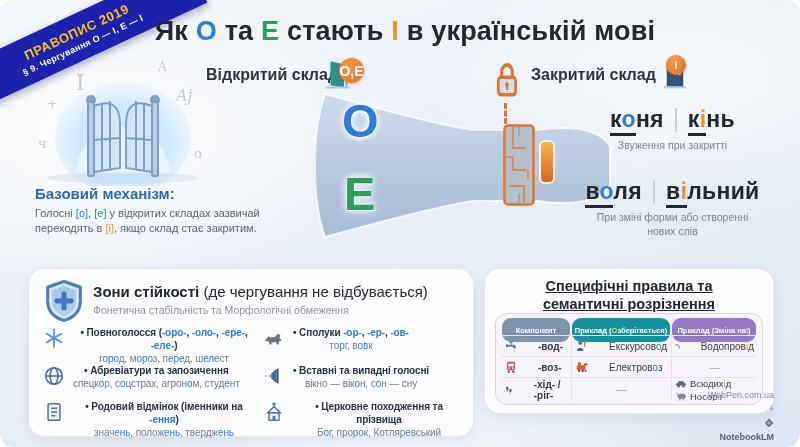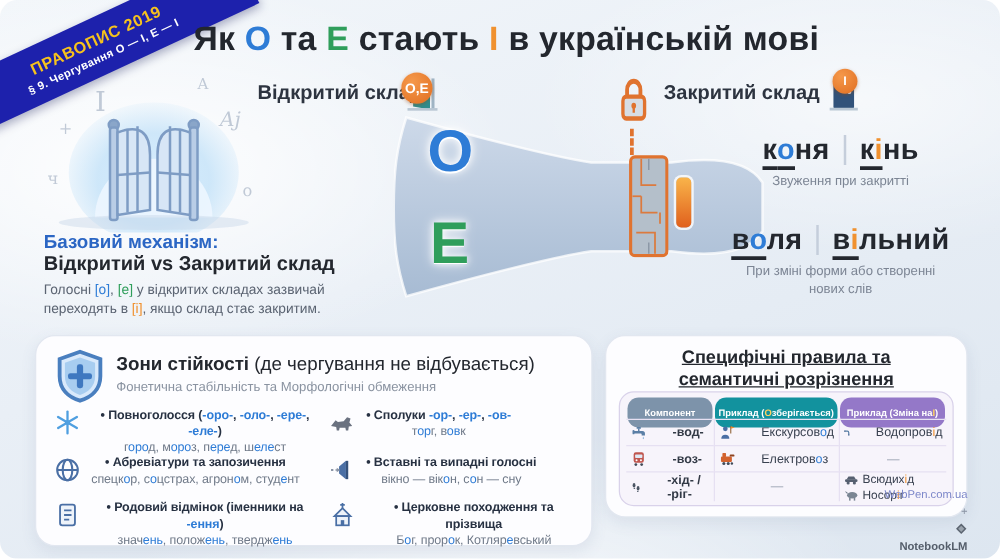--- a/index.html
+++ b/index.html
@@ -257,21 +257,21 @@
   <span class="decor" style="left:176px;top:86px;font-size:16px;font-style:italic">Aj</span>
   <span class="decor" style="left:194px;top:146px;font-size:13px">о</span>
   <span class="decor" style="left:47px;top:96px;font-size:13px">+</span>
   <span class="decor" style="left:158px;top:60px;font-size:12px">A</span>
   <span class="decor" style="left:38px;top:136px;font-size:13px">ч</span>
 
   <div class="syll-label" style="left:206px;top:66px">Відкритий склад</div>
   <svg style="position:absolute;left:320px;top:56px" width="36" height="36">
       <use href="#i-door-open"></use>
     </svg>
-  <div class="badge" style="left:321px;top:58px;width:25px;height:25px;font-size:11px">О,Е</div>
+  <div class="badge" style="left:339px;top:58px;width:25px;height:25px;font-size:14px">О,Е</div>
 
   <svg style="position:absolute;left:491px;top:58px" width="32" height="42" viewBox="0 0 24 24" preserveAspectRatio="none">
       <use href="#i-lock"></use>
     </svg>
   <div class="syll-label" style="left:531px;top:66px">Закритий склад</div>
   <svg style="position:absolute;left:657px;top:54px" width="36" height="38" viewBox="0 0 24 24" preserveAspectRatio="none">
       <use href="#i-door-closed"></use>
     </svg>
   <div class="badge" style="left:666px;top:55px;width:20px;height:20px;font-size:10px">І</div>
 
@@ -317,21 +317,20 @@
     <div class="pair">
       <span class="word"><span class="seg-u">в</span><span class="seg-blue seg-u">о</span><span>ля</span></span>
       <span class="vdiv"></span>
       <span class="word"><span class="seg-u">в</span><span class="seg-orange seg-u">і</span><span>льний</span></span>
     </div>
     <div class="note" style="max-width:170px;margin-left:auto;margin-right:auto">При зміні форми або створенні нових слів</div>
   </div>
 
   <div class="mech">
     <div class="mech-h1">Базовий механізм:</div>
-    <div class="mech-h2">Відкритий vs Закритий склад</div>
     <div class="mech-p" style="width:278px"><span>Голосні </span><span class="seg-blue">[о]</span><span>, </span><span class="seg-green">[е]</span><span> у відкритих складах зазвичай переходять в </span><span class="seg-orange">[і]</span><span>, якщо склад стає закритим.</span></div>
   </div>
 
   <div class="card card-stability">
     <svg class="sz-shield" width="46" height="46">
         <use href="#i-shield"></use>
       </svg>
     <div class="sz-title">
       <span class="b">Зони стійкості</span><span> (де чергування не відбувається)</span>
     </div>

